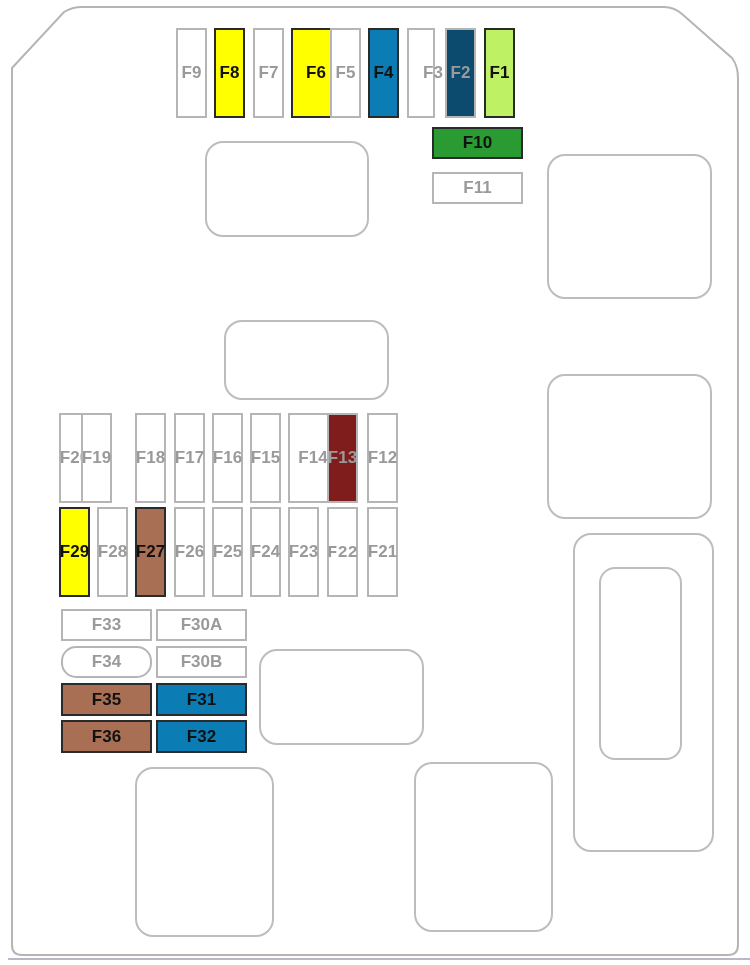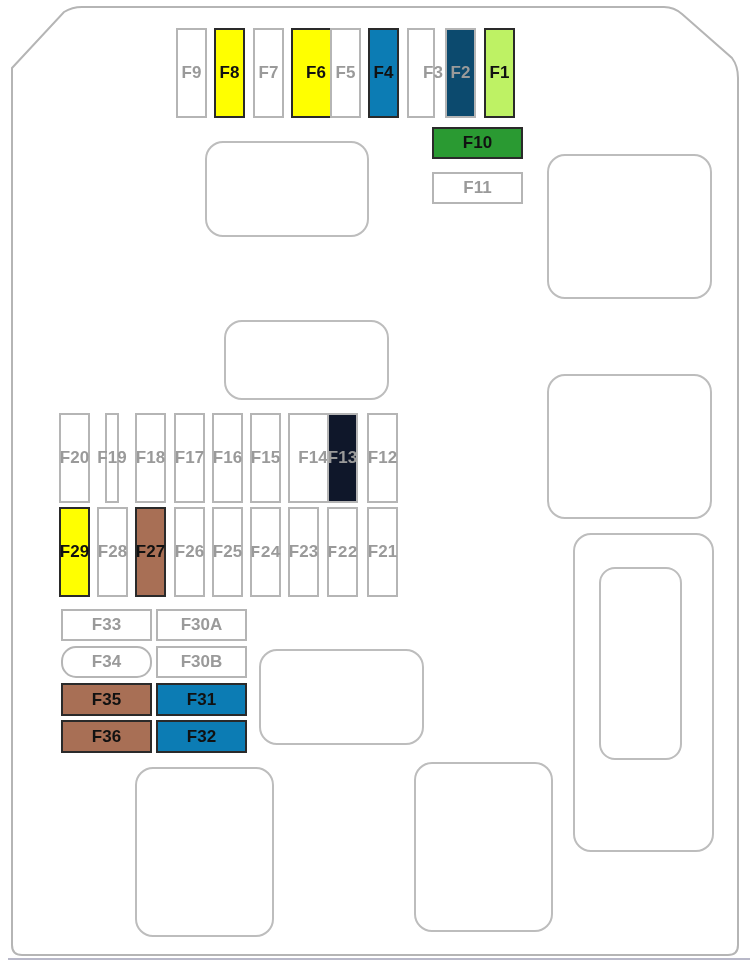--- a/index.html
+++ b/index.html
@@ -44,34 +44,34 @@
       <div class="fuse" style="left: 253px; top: 28px; width: 31px; height: 90px; background: rgb(255, 255, 255);">F7</div>
       <div class="fuse filled" style="left: 291px; top: 28px; width: 50px; height: 90px; background: rgb(255, 255, 0);">F6</div>
       <div class="fuse" style="left: 330px; top: 28px; width: 31px; height: 90px; background: rgb(255, 255, 255);">F5</div>
       <div class="fuse filled" style="left: 368px; top: 28px; width: 31px; height: 90px; background: rgb(12, 124, 180);">F4</div>
       <div class="fuse" style="left: 407px; top: 28px; width: 17px; height: 90px; background: rgb(255, 255, 255); padding-left: 24px;">F3</div>
       <div class="fuse" style="left: 445px; top: 28px; width: 31px; height: 90px; background: #0c4a6e;">F2</div>
       <div class="fuse filled" style="left: 484px; top: 28px; width: 31px; height: 90px; background: #bef264;">F1</div>
       <div class="fuse filled" style="left: 432px; top: 127px; width: 91px; height: 32px; background: rgb(42, 154, 50);">F10</div>
       <div class="fuse" style="left: 432px; top: 172px; width: 91px; height: 32px; background: rgb(255, 255, 255);">F11</div>
       <div class="fuse" style="left: 59px; top: 413px; width: 31px; height: 90px; background: rgb(255, 255, 255);">F20</div>
-      <div class="fuse" style="left: 105px; top: 413px; width: 14px; height: 90px; background: rgb(255, 255, 255);">F19</div>
+      <div class="fuse" style="left: 81px; top: 413px; width: 31px; height: 90px; background: rgb(255, 255, 255);">F19</div>
       <div class="fuse" style="left: 135px; top: 413px; width: 31px; height: 90px; background: rgb(255, 255, 255);">F18</div>
       <div class="fuse" style="left: 174px; top: 413px; width: 31px; height: 90px; background: rgb(255, 255, 255);">F17</div>
       <div class="fuse" style="left: 212px; top: 413px; width: 31px; height: 90px; background: rgb(255, 255, 255);">F16</div>
       <div class="fuse" style="left: 250px; top: 413px; width: 31px; height: 90px; background: rgb(255, 255, 255);">F15</div>
       <div class="fuse" style="left: 288px; top: 413px; width: 50px; height: 90px; background: rgb(255, 255, 255);">F14</div>
-      <div class="fuse" style="left: 327px; top: 413px; width: 31px; height: 90px; background: #0f172a;">F13</div>
+      <div class="fuse" style="left: 327px; top: 413px; width: 31px; height: 90px; background: #7f1d1d;">F13</div>
       <div class="fuse" style="left: 367px; top: 413px; width: 31px; height: 90px; background: rgb(255, 255, 255);">F12</div>
       <div class="fuse filled" style="left: 59px; top: 507px; width: 31px; height: 90px; background: rgb(255, 255, 0); text-align: center;">F29</div>
       <div class="fuse" style="left: 97px; top: 507px; width: 31px; height: 90px; background: rgb(255, 255, 255);">F28</div>
       <div class="fuse filled" style="left: 135px; top: 507px; width: 31px; height: 90px; background: rgb(168, 111, 85);">F27</div>
       <div class="fuse" style="left: 174px; top: 507px; width: 31px; height: 90px; background: rgb(255, 255, 255);">F26</div>
       <div class="fuse" style="left: 212px; top: 507px; width: 31px; height: 90px; background: rgb(255, 255, 255);">F25</div>
-      <div class="fuse" style="left: 250px; top: 507px; width: 31px; height: 90px; background: rgb(255, 255, 255); font-family: Liberation Mono, monospace;">F24</div>
+      <div class="fuse" style="left: 250px; top: 507px; width: 31px; height: 90px; background: rgb(255, 255, 255);">F24</div>
       <div class="fuse" style="left: 288px; top: 507px; width: 31px; height: 90px; background: rgb(255, 255, 255);">F23</div>
       <div class="fuse" style="left: 327px; top: 507px; width: 31px; height: 90px; background: rgb(255, 255, 255); font-family: Liberation Mono, monospace;">F22</div>
       <div class="fuse" style="left: 367px; top: 507px; width: 31px; height: 90px; background: rgb(255, 255, 255);">F21</div>
       <div class="fuse" style="left: 61px; top: 609px; width: 91px; height: 32px; background: rgb(255, 255, 255);">F33</div>
       <div class="fuse" style="left: 156px; top: 609px; width: 91px; height: 32px; background: rgb(255, 255, 255);">F30A</div>
       <div class="fuse" style="left: 61px; top: 646px; width: 91px; height: 32px; background: rgb(255, 255, 255); border-radius: 15px;">F34</div>
       <div class="fuse" style="left: 156px; top: 646px; width: 91px; height: 32px; background: rgb(255, 255, 255);">F30B</div>
       <div class="fuse filled" style="left: 61px; top: 683px; width: 91px; height: 33px; background: rgb(168, 111, 85);">F35</div>
       <div class="fuse filled" style="left: 156px; top: 683px; width: 91px; height: 33px; background: rgb(12, 124, 180);">F31</div>
       <div class="fuse filled" style="left: 61px; top: 720px; width: 91px; height: 33px; background: rgb(168, 111, 85);">F36</div>

